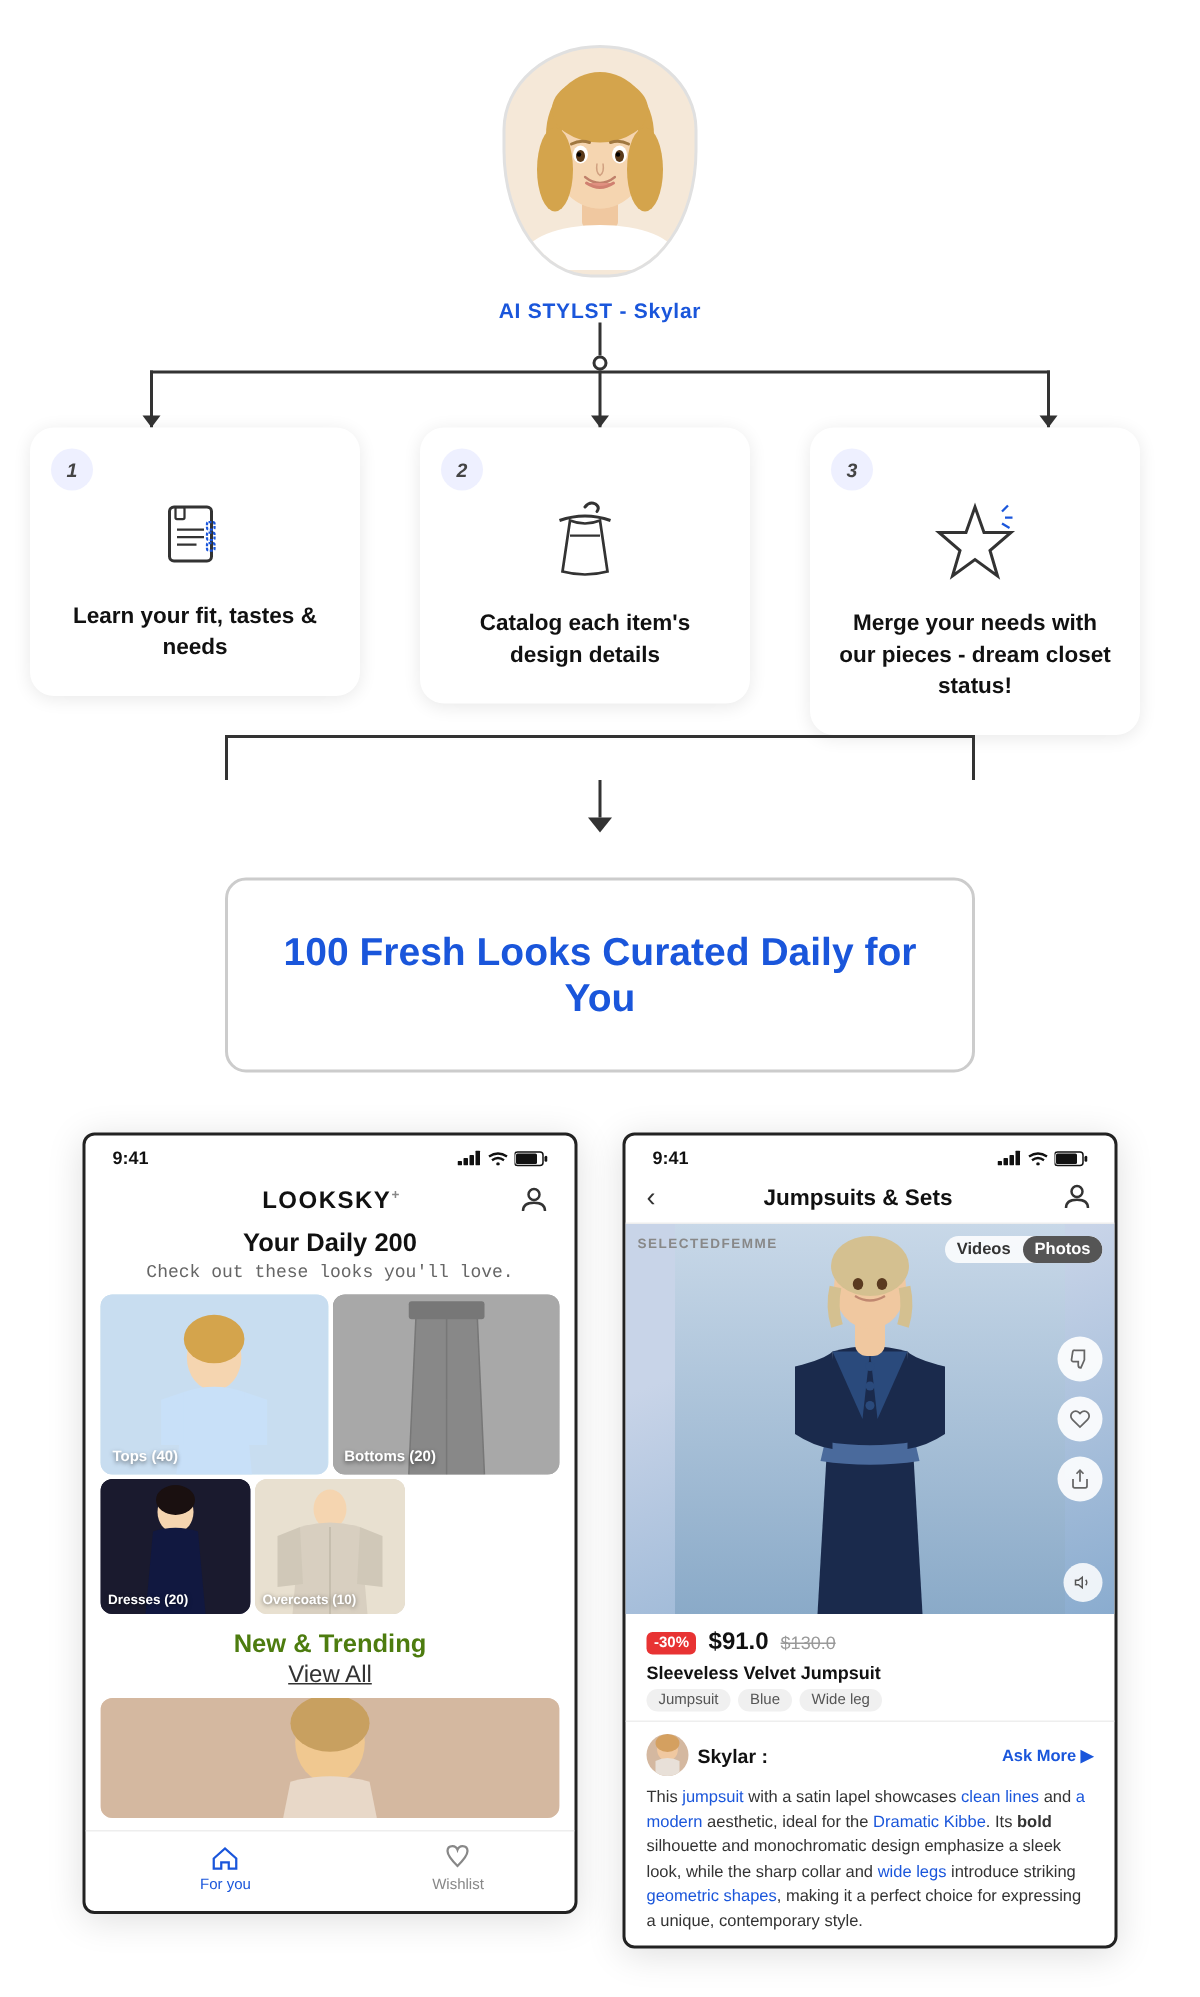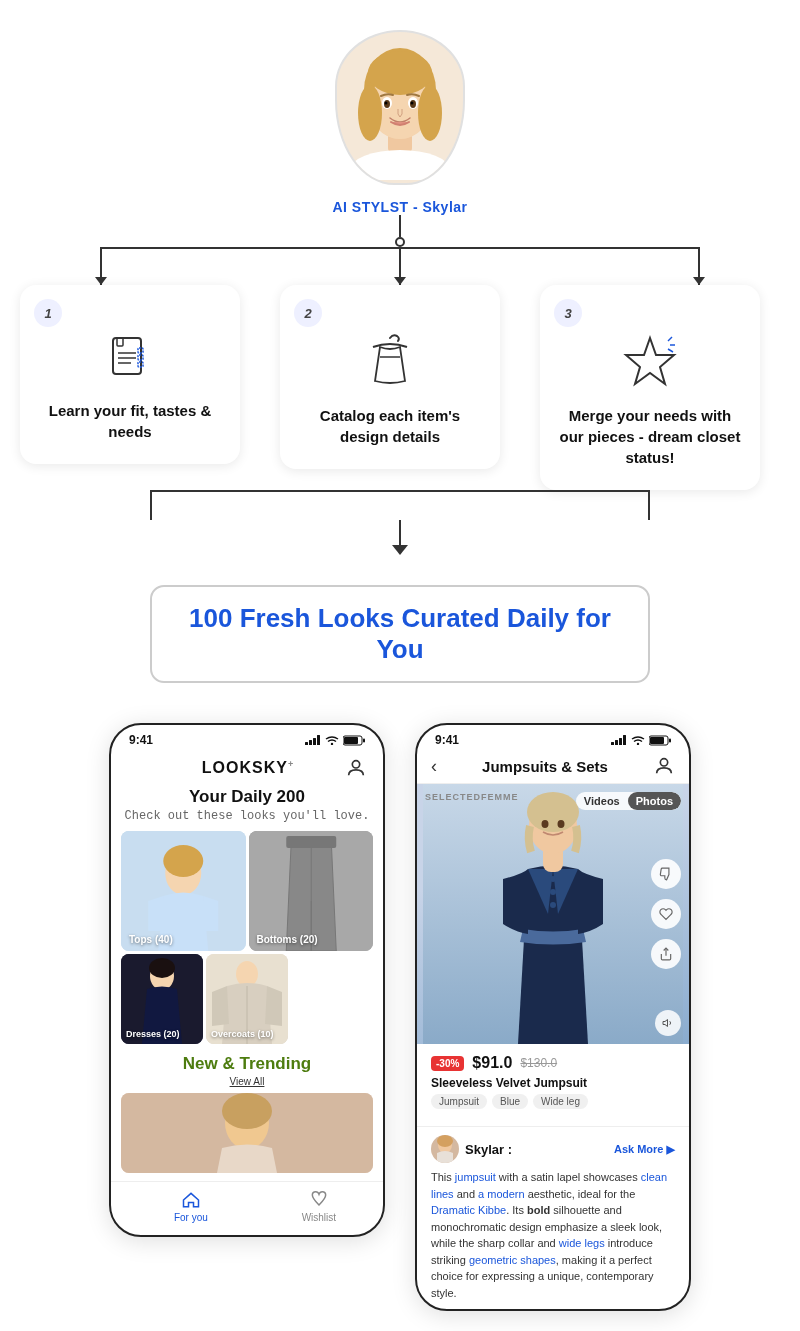--- a/index.html
+++ b/index.html
@@ -111,21 +111,21 @@
       width: 100%;
       line-height: 1.4;
     }
 
     
     .fresh-looks-box {
       margin-top: 16px;
       width: 500px;
       border: 2px solid #ccc;
       border-radius: 14px;
-      padding: 16px 30px;
+      padding: 32px 30px;
       text-align: center;
     }
 
     .fresh-looks-text {
       font-size: 26px;
       font-weight: 700;
       color: #1a56db;
       line-height: 1.2;
     }
 
@@ -134,23 +134,23 @@
       display: flex;
       justify-content: center;
       gap: 30px;
       margin-top: 40px;
       padding: 0 20px 40px;
       align-items: flex-start;
     }
 
     
     .phone-frame {
-      width: 276px;
+      width: 330px;
       background: #fff;
-      border-radius: 32px;
+      border-radius: 8px;
       border: 2.5px solid #222;
       overflow: hidden;
       position: relative;
       box-shadow: 0 4px 24px rgba(0,0,0,0.13);
     }
 
     .phone-notch-bar {
       display: flex;
       justify-content: space-between;
       align-items: center;
@@ -260,21 +260,21 @@
     .new-trending {
       text-align: center;
       font-size: 17px;
       font-weight: 700;
       color: #4d7c0f;
       margin: 10px 0 2px;
     }
 
     .view-all-link {
       text-align: center;
-      font-size: 10px;
+      font-size: 16px;
       text-decoration: underline;
       color: #333;
       margin-bottom: 6px;
     }
 
     .trending-img {
       margin: 0 10px 0;
       height: 80px;
       background: #e8d0c0;
       border-radius: 8px;
@@ -441,21 +441,20 @@
       border-radius: 50%;
       display: flex;
       align-items: center;
       justify-content: center;
       font-size: 12px;
     }
 
     .stylar-section {
       padding: 8px 14px;
       border-top: 1px solid #eee;
-      margin-top: 11px;
     }
 
     .stylar-header {
       display: flex;
       align-items: center;
       justify-content: space-between;
       margin-bottom: 6px;
     }
 
     .stylar-avatar-row {

